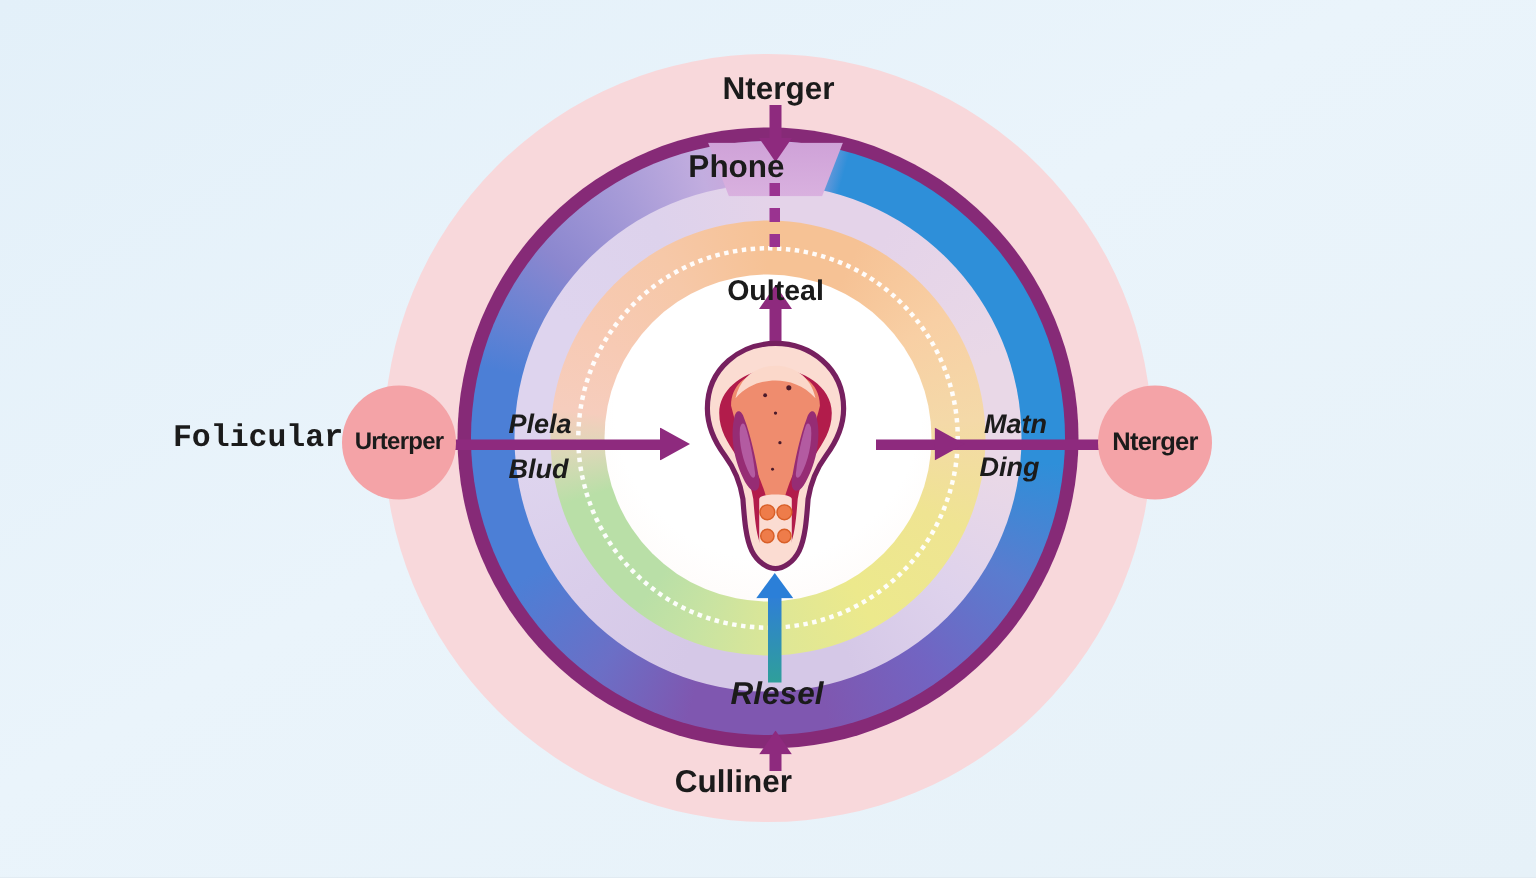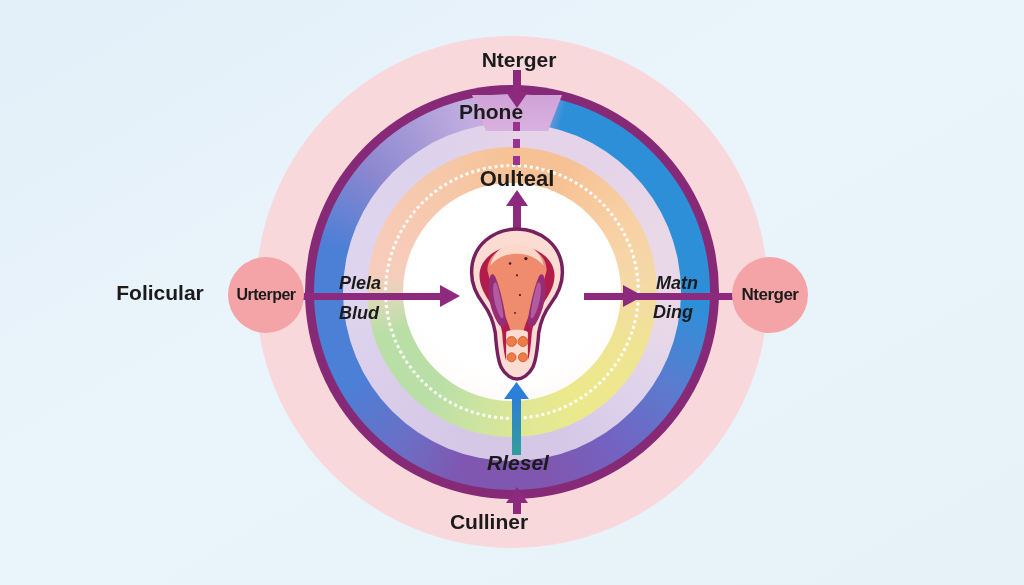--- a/index.html
+++ b/index.html
@@ -70,21 +70,21 @@
   .head-right{clip-path:polygon(0 0,100% 50%,0 100%);width:20px;height:22px;}
   .dashline{width:7px;background:repeating-linear-gradient(180deg,#9a3390 0 9px,transparent 9px 17px);}
 
   
   .node{width:76px;height:76px;background:#f4a3a7;display:flex;align-items:center;justify-content:center;
     font-weight:700;font-size:16px;letter-spacing:-0.5px;}
 
   
   .lbl{transform:translate(-50%,-50%);white-space:nowrap;}
   .b21{font-weight:700;font-size:21px;}
-  .b19{font-weight:700;font-size:22px;}
+  .b19{font-weight:700;font-size:19px;margin-top:16px;}
   .m18{font-weight:600;font-size:18px;font-style:italic;}
 </style>
 </head>
 <body>
 
 <div id="stage">
 
   <div class="abs circ halo"></div>
   <div class="abs circ ring-border"></div>
   <div class="abs circ ring-strong"></div>
@@ -139,21 +139,21 @@
   <div class="abs circ node" style="left:228px;top:257px;">
     <span>Urterper</span>
   </div>
   <div class="abs circ node" style="left:732px;top:257px;font-size:17px;">
     <span>Nterger</span>
   </div>
 
   <div class="abs lbl b21" style="left:519px;top:60px;">Nterger</div>
   <div class="abs lbl b21" style="left:491px;top:112px;">Phone</div>
   <div class="abs lbl b19" style="left:517px;top:179px;">Oulteal</div>
-  <div class="abs lbl b21" style="left:160px;top:293px;">Folicular</div>
+  <div class="abs lbl b21" style="left:172px;top:293px;font-family:Liberation Mono, monospace;">Folicular</div>
   <div class="abs lbl m18" style="left:360px;top:283px;">Plela</div>
   <div class="abs lbl m18" style="left:359px;top:313px;">Blud</div>
   <div class="abs lbl m18" style="left:677px;top:283px;">Matn</div>
   <div class="abs lbl m18" style="left:673px;top:312px;">Ding</div>
   <div class="abs lbl m18" style="left:518px;top:463px;font-size:21px;">Rlesel</div>
   <div class="abs lbl b21" style="left:489px;top:522px;">Culliner</div>
 
 </div>
 
 </body></html>

